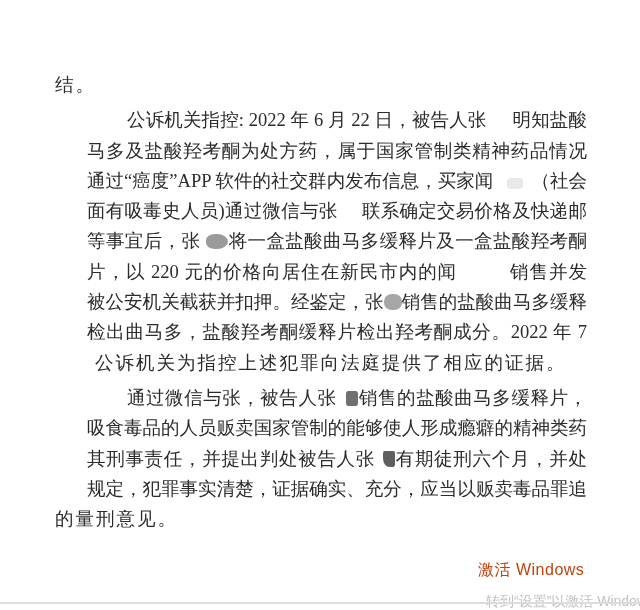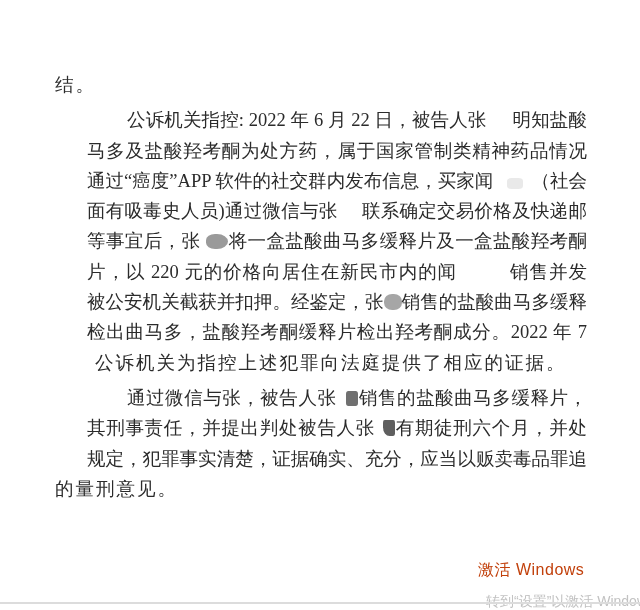--- a/index.html
+++ b/index.html
@@ -85,20 +85,21 @@
       <div class="line justify indent"><span>公诉机关指控: 2022 年 6 月 22 日，被告人张</span><span class="gap" style="width: 26px;"></span><span>明知盐酸曲</span></div>
       <div class="line justify"><span>马多及盐酸羟考酮为处方药，属于国家管制类精神药品情况下，</span></div>
       <div class="line justify"><span>通过“癌度”APP 软件的社交群内发布信息，买家闻</span><span class="gap" style="width: 14px;"></span><span class="redaction" style="width: 16px; height: 11px; background: rgb(233, 233, 233); border-radius: 30%;"></span><span class="gap" style="width: 8px;"></span><span>（社会</span></div>
       <div class="line justify"><span>面有吸毒史人员)通过微信与张</span><span class="gap" style="width: 24px;"></span><span>联系确定交易价格及快递邮寄</span></div>
       <div class="line justify"><span>等事宜后，张</span><span class="gap" style="width: 6px;"></span><span class="redaction" style="width: 22px; height: 15px; background: rgb(154, 154, 154); border-radius: 45% 55% 55% 45%;"></span><span>将一盒盐酸曲马多缓释片及一盒盐酸羟考酮缓释</span></div>
       <div class="line justify"><span>片，以 220 元的价格向居住在新民市内的闻</span><span class="gap" style="width: 52px;"></span><span>销售并发货，后</span></div>
       <div class="line justify"><span>被公安机关截获并扣押。经鉴定，张</span><span class="redaction" style="width: 18px; height: 16px; background: rgb(166, 166, 166); border-radius: 45%;"></span><span>销售的盐酸曲马多缓释片</span></div>
       <div class="line justify"><span>检出曲马多，盐酸羟考酮缓释片检出羟考酮成分。2022 年 7 月 8</span></div>
       <div class="line left indent space-after"><span>公诉机关为指控上述犯罪向法庭提供了相应的证据。</span></div>
       <div class="line justify indent"><span>通过微信与张，被告人张</span><span class="gap" style="width: 10px;"></span><span class="redaction" style="width: 12px; height: 15px; background: rgb(112, 112, 112); border-radius: 20%;"></span><span>销售的盐酸曲马多缓释片，向</span></div>
+      <div class="line justify"><span>吸食毒品的人员贩卖国家管制的能够使人形成瘾癖的精神类药</span></div>
       <div class="line justify"><span>其刑事责任，并提出判处被告人张</span><span class="gap" style="width: 8px;"></span><span class="redaction" style="width: 12px; height: 16px; background: rgb(95, 95, 95); border-radius: 15% 15% 15% 55%;"></span><span>有期徒刑六个月，并处罚金</span></div>
       <div class="line justify"><span>规定，犯罪事实清楚，证据确实、充分，应当以贩卖毒品罪追究</span></div>
       <div class="line left"><span>的量刑意见。</span></div>
     </div>
 
   <div class="watermark">
     <div class="wm1">激活 Windows</div>
     <div class="wm2">转到“设置”以激活 Windows</div>
   </div>
 

